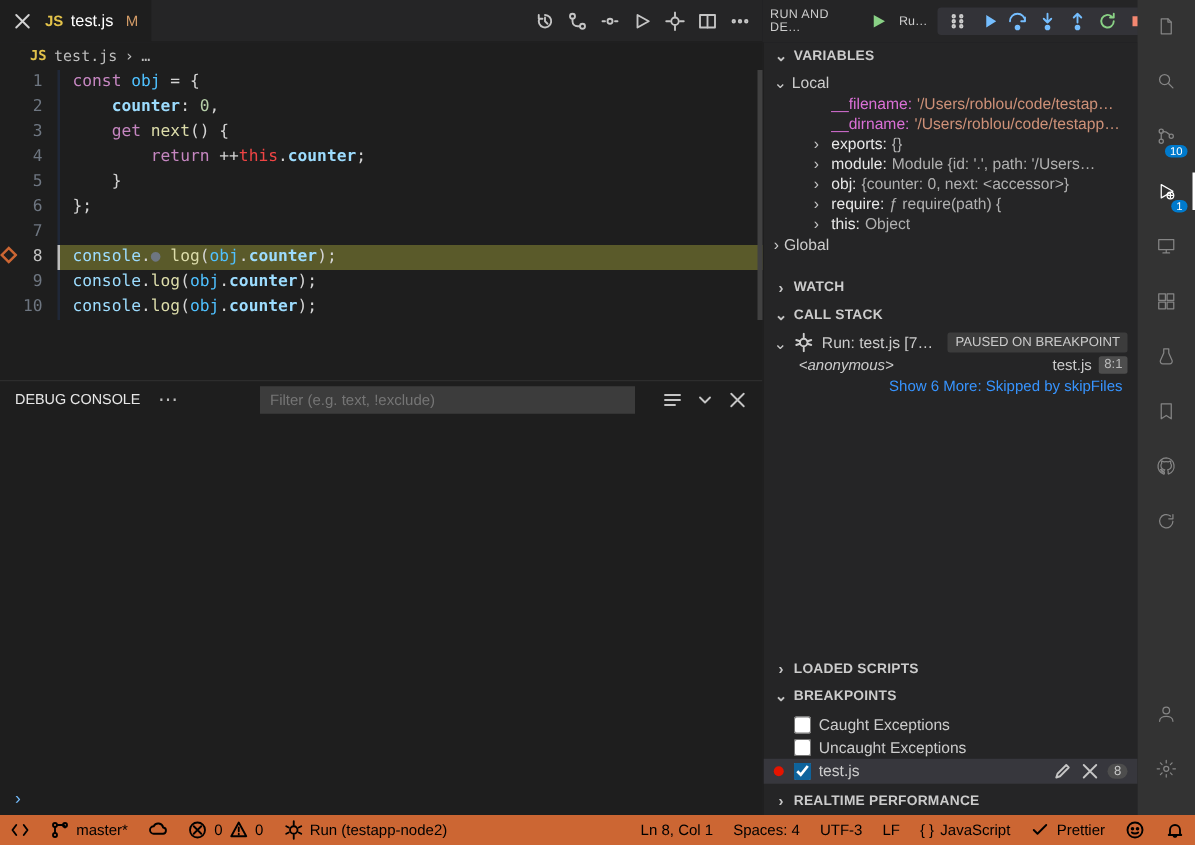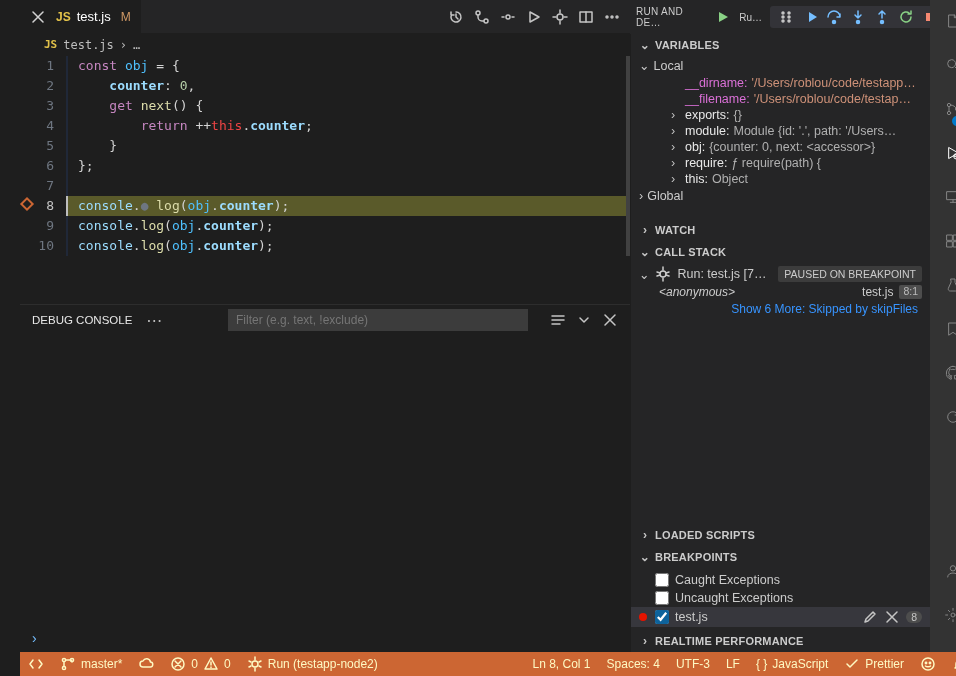--- a/index.html
+++ b/index.html
@@ -12,21 +12,21 @@
     overflow: hidden;
     position: relative;
   }
   .mono { font-family: Menlo, Consolas, monospace; }
 
   
   .app {
     display: grid;
     grid-template-columns: 610px 300px 46px;
     grid-template-rows: 34px 1fr 24px;
-    width: 776px; height: 676px; padding-left: 20px;
+    width: 776px; height: 676px;
   }
 
   
   .tabbar {
     grid-column: 1 / span 1; grid-row: 1;
     background: #252526;
     display: flex; align-items: stretch;
     border-bottom: 1px solid #1e1e1e;
   }
   .tab {
@@ -210,21 +210,21 @@
     position: absolute; right: -4px; bottom: -4px;
     background: #007acc; color: #fff; font-size: 9px;
     border-radius: 8px; padding: 0 4px;
   }
   .activity .spacer { flex: 1; }
 
   
   .statusbar {
     grid-column: 1 / span 3; grid-row: 3;
     background: #cc6633;
-    color: #fef9c3;
+    color: #000000;
     display: flex; align-items: center;
     font-size: 12px;
   }
   .statusbar .cell { display: flex; align-items: center; gap: 5px; padding: 0 8px; height: 100%; }
   .statusbar .flex { flex: 1; }
 
   svg { width: 16px; height: 16px; stroke: currentColor; fill: none; stroke-width: 1.5; stroke-linecap: round; stroke-linejoin: round; }
 </style>
 </head>
 <body>
@@ -447,27 +447,27 @@
       <span>VARIABLES</span>
     </div>
     <div class="vars">
       <div class="sub-hdr">
         <span class="chev">⌄</span>
         <span>Local</span>
       </div>
       <div id="local-vars">
           <div class="vrow indent">
             <span class="chev"></span>
+            <span class="vname-accent">__filename:</span>
+            <span class="vstr"> '/Users/roblou/code/testap…</span>
+          </div>
+          <div class="vrow indent">
+            <span class="chev"></span>
             <span class="vname-accent">__dirname:</span>
             <span class="vstr"> '/Users/roblou/code/testapp…</span>
-          </div>
-          <div class="vrow indent">
-            <span class="chev"></span>
-            <span class="vname-accent">__filename:</span>
-            <span class="vstr"> '/Users/roblou/code/testap…</span>
           </div>
           <div class="vrow indent">
             <span class="chev">›</span>
             <span class="vname-plain">exports:</span>
             <span class="vval"> {}</span>
           </div>
           <div class="vrow indent">
             <span class="chev">›</span>
             <span class="vname-plain">module:</span>
             <span class="vval"> Module {id: '.', path: '/Users…</span>

